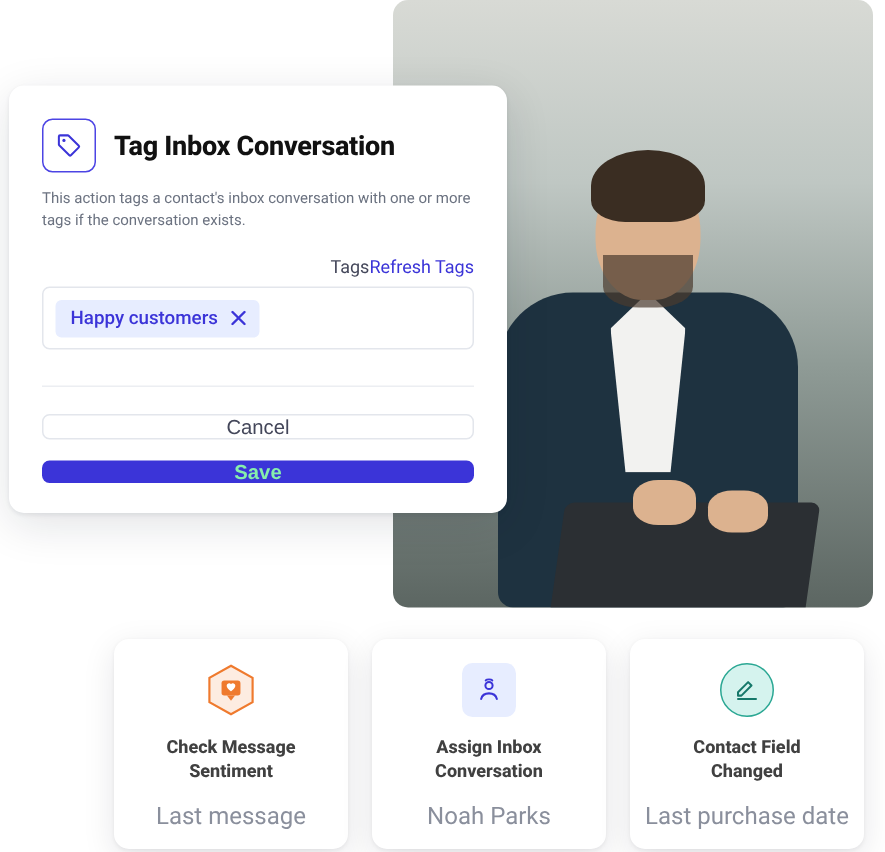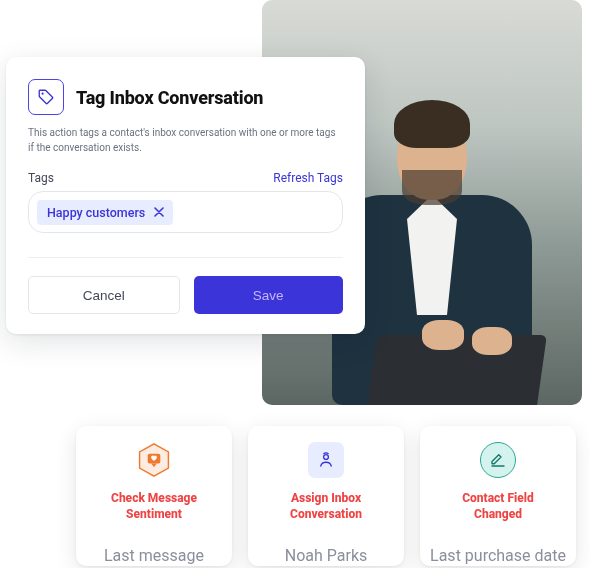--- a/index.html
+++ b/index.html
@@ -84,21 +84,21 @@
     bottom: 50px; left: 170px;
     width: 40px; height: 28px;
     background: #dcb28f;
     border-radius: 40%;
   }
 
   .modal {
     position: absolute;
     top: 57px;
     left: 6px;
-    width: 359px;
+    width: 332px;
     background: #fff;
     border-radius: 10px;
     box-shadow: 0 8px 30px rgba(16,24,40,0.12), 0 1px 3px rgba(16,24,40,0.08);
     padding: 22px 22px 20px 22px;
   }
   .modal-header {
     display: flex;
     align-items: center;
     gap: 12px;
     margin-bottom: 10px;
@@ -116,37 +116,37 @@
     letter-spacing: -0.01em;
   }
   .modal-desc {
     font-size: 10px;
     line-height: 1.5;
     color: #6b7280;
     margin-bottom: 16px;
   }
   .field-row {
     display: flex;
-    justify-content: space-between;
+    justify-content: flex-end;
     align-items: center;
     margin-bottom: 6px;
   }
   .field-label {
     font-size: 12px;
     color: #44475a;
   }
   .refresh-link {
     font-size: 12px;
     color: #3b34d8;
     font-weight: 400;
     cursor: pointer;
   }
   .tag-input {
     border: 1px solid #e3e6ec;
-    border-radius: 15px;
+    border-radius: 5px;
     padding: 7px 8px;
     min-height: 42px;
     display: flex;
     align-items: center;
     gap: 6px;
     margin-bottom: 24px;
   }
   .tag-chip {
     background: #e7edff;
     color: #3b34d8;
@@ -164,39 +164,40 @@
     cursor: pointer;
   }
   .divider {
     height: 1px;
     background: #eceef2;
     margin: 0 0 18px 0;
   }
   .button-row {
     display: flex;
     gap: 14px;
+    flex-direction: column;
   }
   .btn {
     flex: 1;
     height: 38px;
     border-radius: 5px;
     font-size: 13.5px;
     font-weight: 500;
     border: none;
     cursor: pointer;
   }
   .btn-cancel {
     background: #fff;
     border: 1px solid #e3e6ec;
     color: #44475a;
   }
   .btn-save {
     background: #3b34d8;
-    color: #c4b5fd;
-    font-weight: 400;
+    color: #86efac;
+    font-weight: 700;
   }
 
   .cards-row {
     position: absolute;
     left: 76px;
     bottom: 2px;
     display: flex;
     gap: 16px;
   }
   .card {
@@ -227,24 +228,24 @@
   }
   .square-lav {
     width: 36px; height: 36px;
     border-radius: 7px;
     background: #e7edff;
     display: flex; align-items: center; justify-content: center;
   }
   .card-title {
     font-size: 12px;
     font-weight: 800;
-    color: #ef4444;
+    color: #404040;
     text-align: center;
     line-height: 1.35;
-    margin-bottom: 24px;
+    margin-bottom: 12px;
   }
   .card-sub {
     font-size: 16px;
     color: #8a8f9c;
     text-align: center;
   }
 </style>
 </head>
 <body>
 

